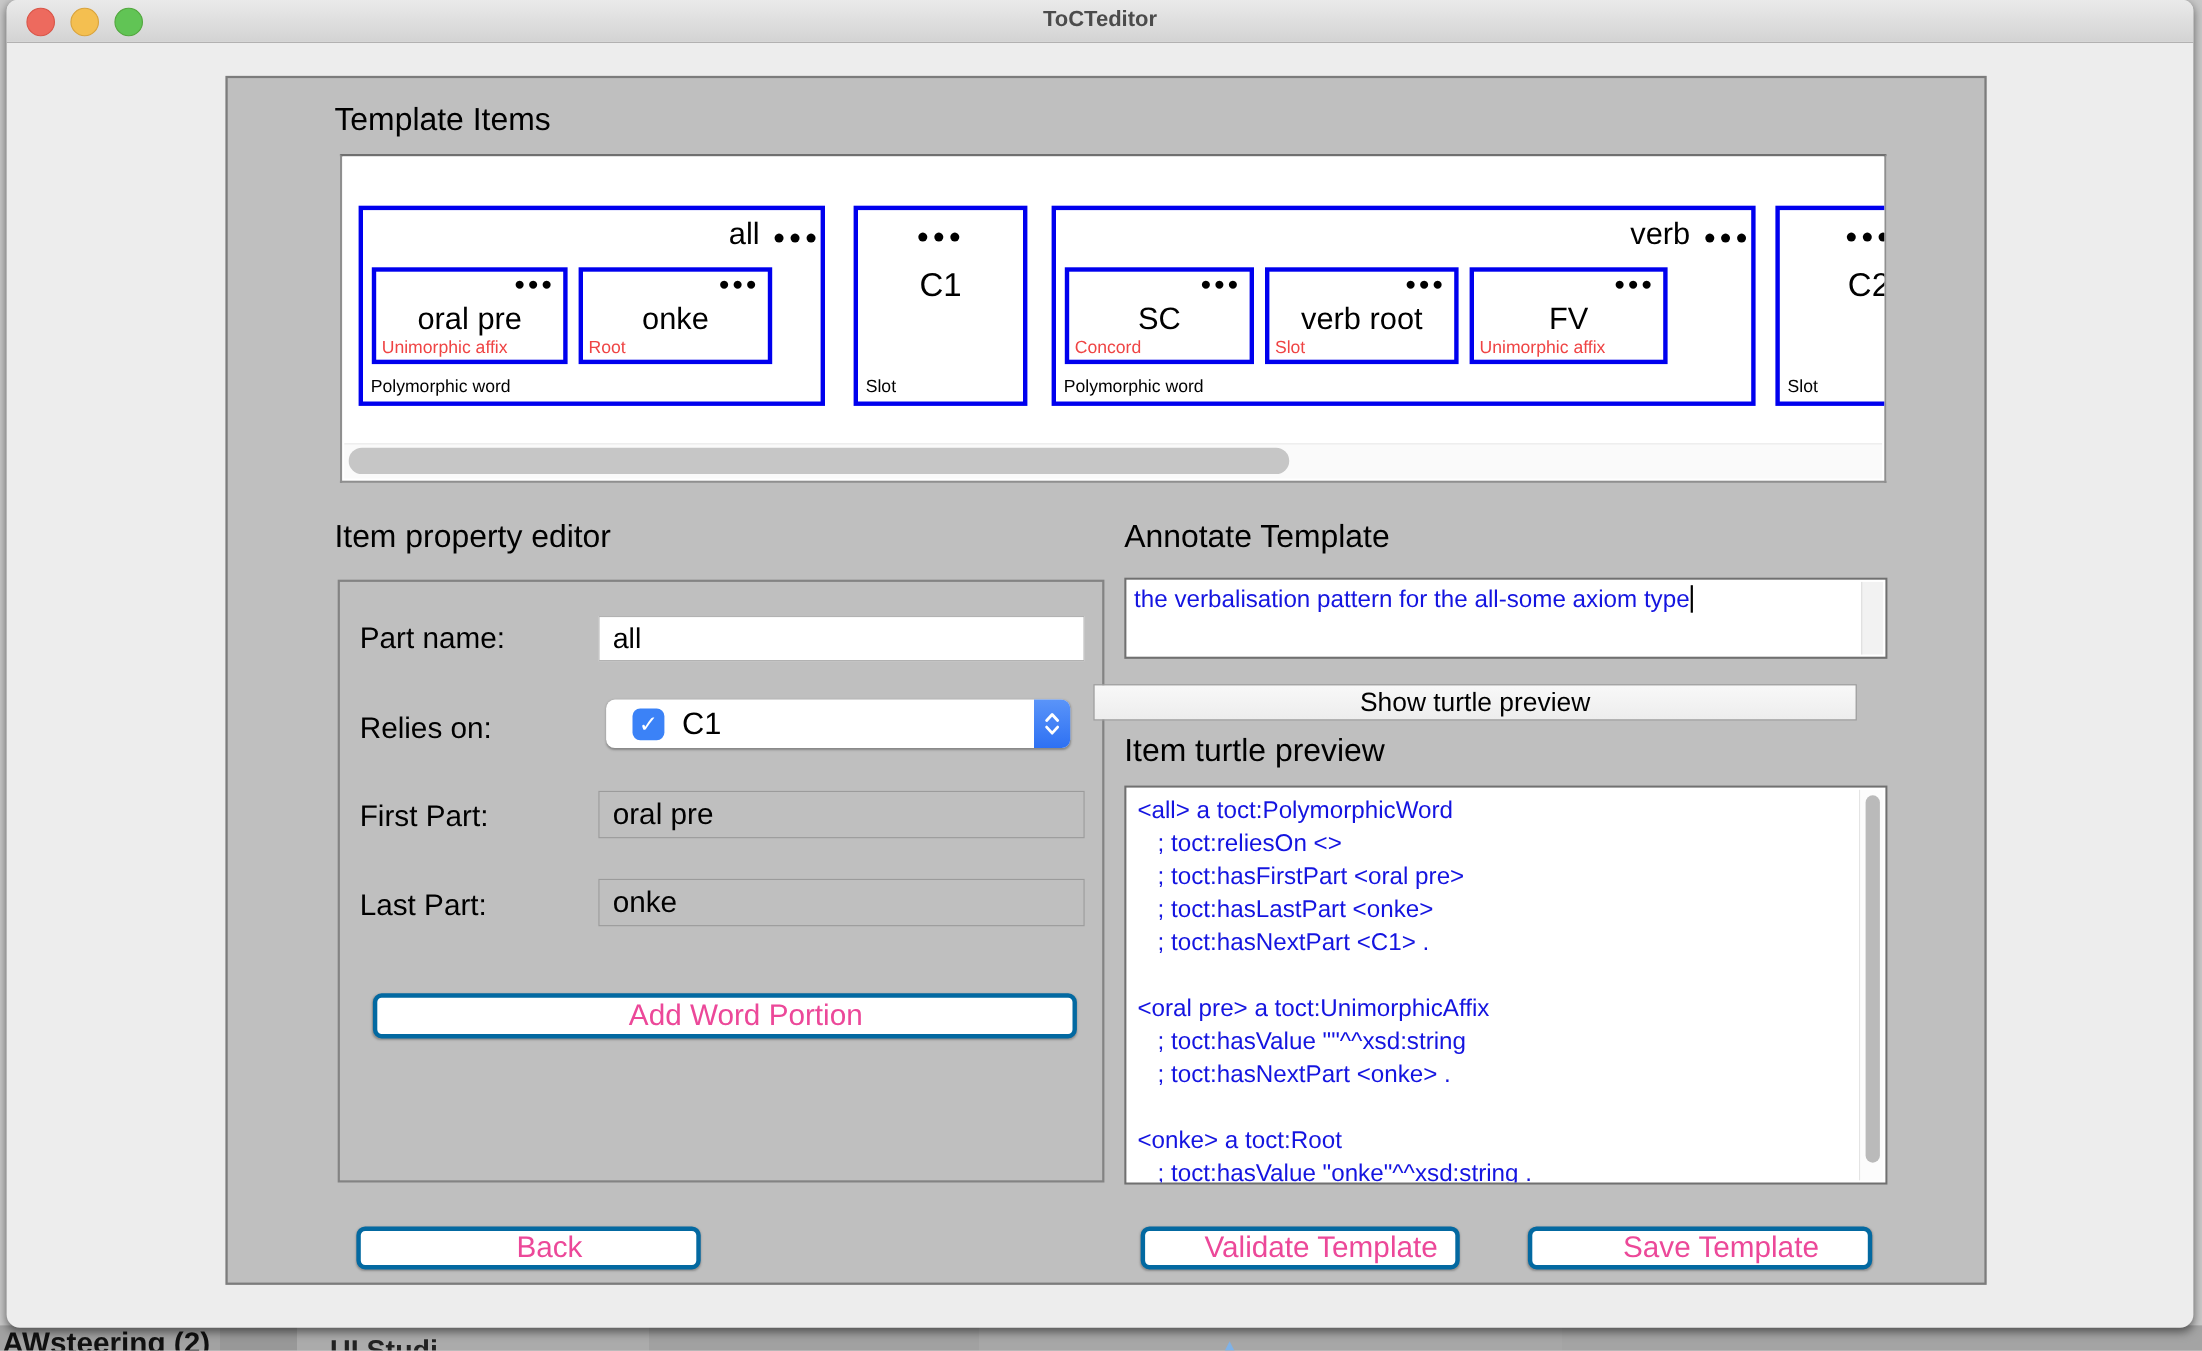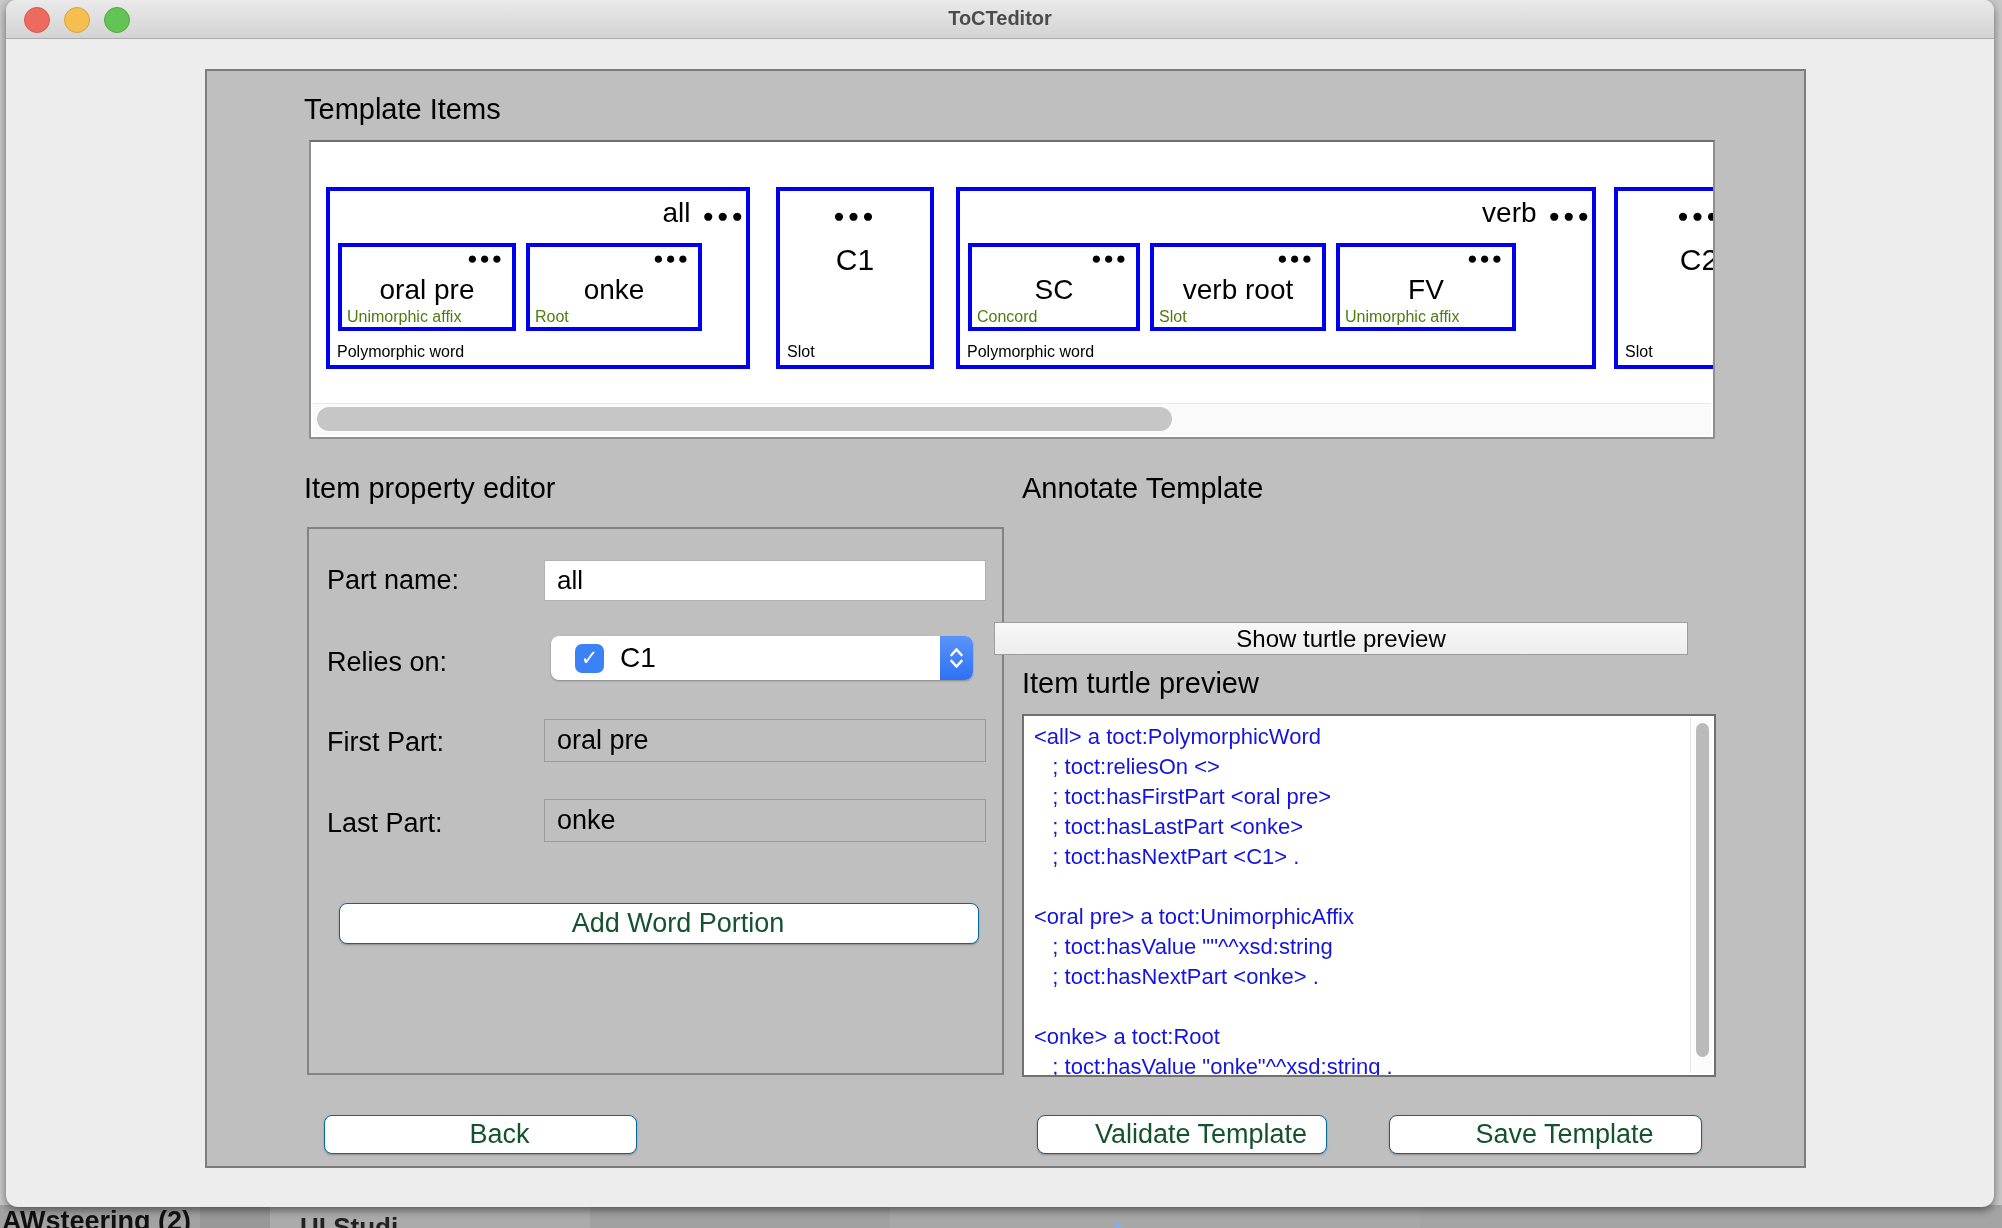--- a/index.html
+++ b/index.html
@@ -32,43 +32,43 @@
   
   .scroller{position:absolute;left:102px;top:69px;width:1406px;height:299px;background:#fff;
             border:2px solid #8f8f8f;border-top-color:#6f6f6f;box-sizing:border-box;overflow:hidden;}
   .tb{position:absolute;height:182px;background:#fff;border:4px solid #0000ee;box-sizing:border-box;}
   .tb-head{text-align:right;margin-top:6px;font-size:28px;color:#000;white-space:nowrap;}
   .dots{font-size:19px;letter-spacing:3px;margin-left:12px;color:#000;}
   .tb-parts{position:absolute;left:8px;top:52px;display:flex;gap:10px;}
   .part-box{position:relative;height:88px;background:#fff;border:4px solid #0000ee;box-sizing:border-box;}
   .part-dots{position:absolute;top:2px;right:8px;font-size:17px;letter-spacing:2px;color:#000;}
   .part-name{text-align:center;margin-top:27px;font-size:28px;color:#000;white-space:nowrap;}
-  .part-type{position:absolute;left:5px;bottom:1px;font-size:16px;color:#4d7c0f;white-space:nowrap;}
+  .part-type{position:absolute;left:5px;bottom:1px;font-size:16px;color:#ef4444;white-space:nowrap;}
   .tb-type{position:absolute;left:7px;bottom:4px;font-size:16px;color:#000;white-space:nowrap;}
   .tb-dots-center{text-align:center;margin-top:14px;font-size:19px;letter-spacing:3px;}
   .tb-bigname{text-align:center;margin-top:16px;font-size:30px;}
   .hscroll{position:absolute;left:2px;right:2px;bottom:2px;height:31px;background:#fafafa;border-top:1px solid #e8e8e8;}
   .hthumb{position:absolute;left:4px;top:3px;width:855px;height:24px;border-radius:12px;background:#c6c6c6;}
 
   
   .prop-group{position:absolute;left:100px;top:456px;width:697px;height:548px;border:2px solid #838383;box-sizing:border-box;}
   .plabel{position:absolute;font-size:27px;color:#000;white-space:nowrap;}
   .pinput{position:absolute;left:235px;width:442px;height:41px;background:#fff;border:1px solid #b2b2b2;
           font-family:inherit;font-size:26px;padding:0 0 0 12px;box-sizing:border-box;color:#000;}
   .pfield{position:absolute;left:235px;width:442px;height:43px;background:transparent;border:1px solid #9b9b9b;
           font-size:27px;color:#000;box-sizing:border-box;display:flex;align-items:center;padding-left:12px;}
   .dropdown{position:absolute;left:242px;top:107px;width:422px;height:44px;background:#fff;border-radius:8px;
             box-shadow:0 1px 2px rgba(0,0,0,.3);display:flex;align-items:center;}
   .checkbox{width:29px;height:29px;margin-left:24px;border-radius:7px;background:#3b82f7;
             display:flex;align-items:center;justify-content:center;color:#fff;font-size:21px;font-weight:bold;}
   .dd-label{margin-left:16px;font-size:28px;color:#000;}
   .dd-cap{position:absolute;right:0;top:0;bottom:0;width:33px;border-radius:0 8px 8px 0;
           background:linear-gradient(#5a94f9,#2e71f3);display:flex;align-items:center;justify-content:center;}
-  .btn-white{position:absolute;background:#fff;border:1px solid #0369a1;border-radius:8px;
-             box-shadow:0 1px 2px rgba(0,0,0,.28);font-family:inherit;font-size:27px;color:#14532d;
+  .btn-white{position:absolute;background:#fff;border:4px solid #0369a1;border-radius:8px;
+             box-shadow:0 1px 2px rgba(0,0,0,.28);font-family:inherit;font-size:27px;color:#ec4899;
              display:flex;align-items:center;justify-content:center;cursor:default;padding-left:44px;}
 
   
   .annotate-box{position:absolute;left:815px;top:454px;width:694px;height:74px;background:#fff;
                 border:2px solid #707070;box-sizing:border-box;}
   .annotate-text{position:absolute;left:7px;top:5px;font-size:22px;color:#1414e0;white-space:nowrap;}
   .caret{display:inline-block;width:2px;height:25px;background:#000;margin-left:1px;vertical-align:-5px;}
   .a-gutter{position:absolute;right:2px;top:2px;bottom:2px;width:19px;background:#f2f2f2;border-left:1px solid #dcdcdc;}
   .show-btn{position:absolute;left:787px;top:551px;width:694px;height:33px;
             background:linear-gradient(#f8f8f8,#ededed);border:1px solid #9d9d9d;box-sizing:border-box;
@@ -188,20 +188,24 @@
         <span class="plabel" style="left:18px;top:198px;">First Part:</span>
         <div class="pfield" style="top:190px;">oral pre</div>
 
         <span class="plabel" style="left:18px;top:279px;">Last Part:</span>
         <div class="pfield" style="top:270px;">onke</div>
 
         <button class="btn-white" style="left:30px;top:374px;width:640px;height:41px;">Add Word Portion</button>
       </div>
 
       <div class="heading" style="left:815px;top:401px;">Annotate Template</div>
+      <div class="annotate-box">
+        <div class="annotate-text"><span>the verbalisation pattern for the all-some axiom type</span><span class="caret"></span></div>
+        <div class="a-gutter"></div>
+      </div>
       <button class="show-btn">Show turtle preview</button>
 
       <div class="heading" style="left:815px;top:596px;">Item turtle preview</div>
       <div class="turtle-box">
         <pre>&lt;all&gt; a toct:PolymorphicWord
    ; toct:reliesOn &lt;&gt;
    ; toct:hasFirstPart &lt;oral pre&gt;
    ; toct:hasLastPart &lt;onke&gt;
    ; toct:hasNextPart &lt;C1&gt; .
 

